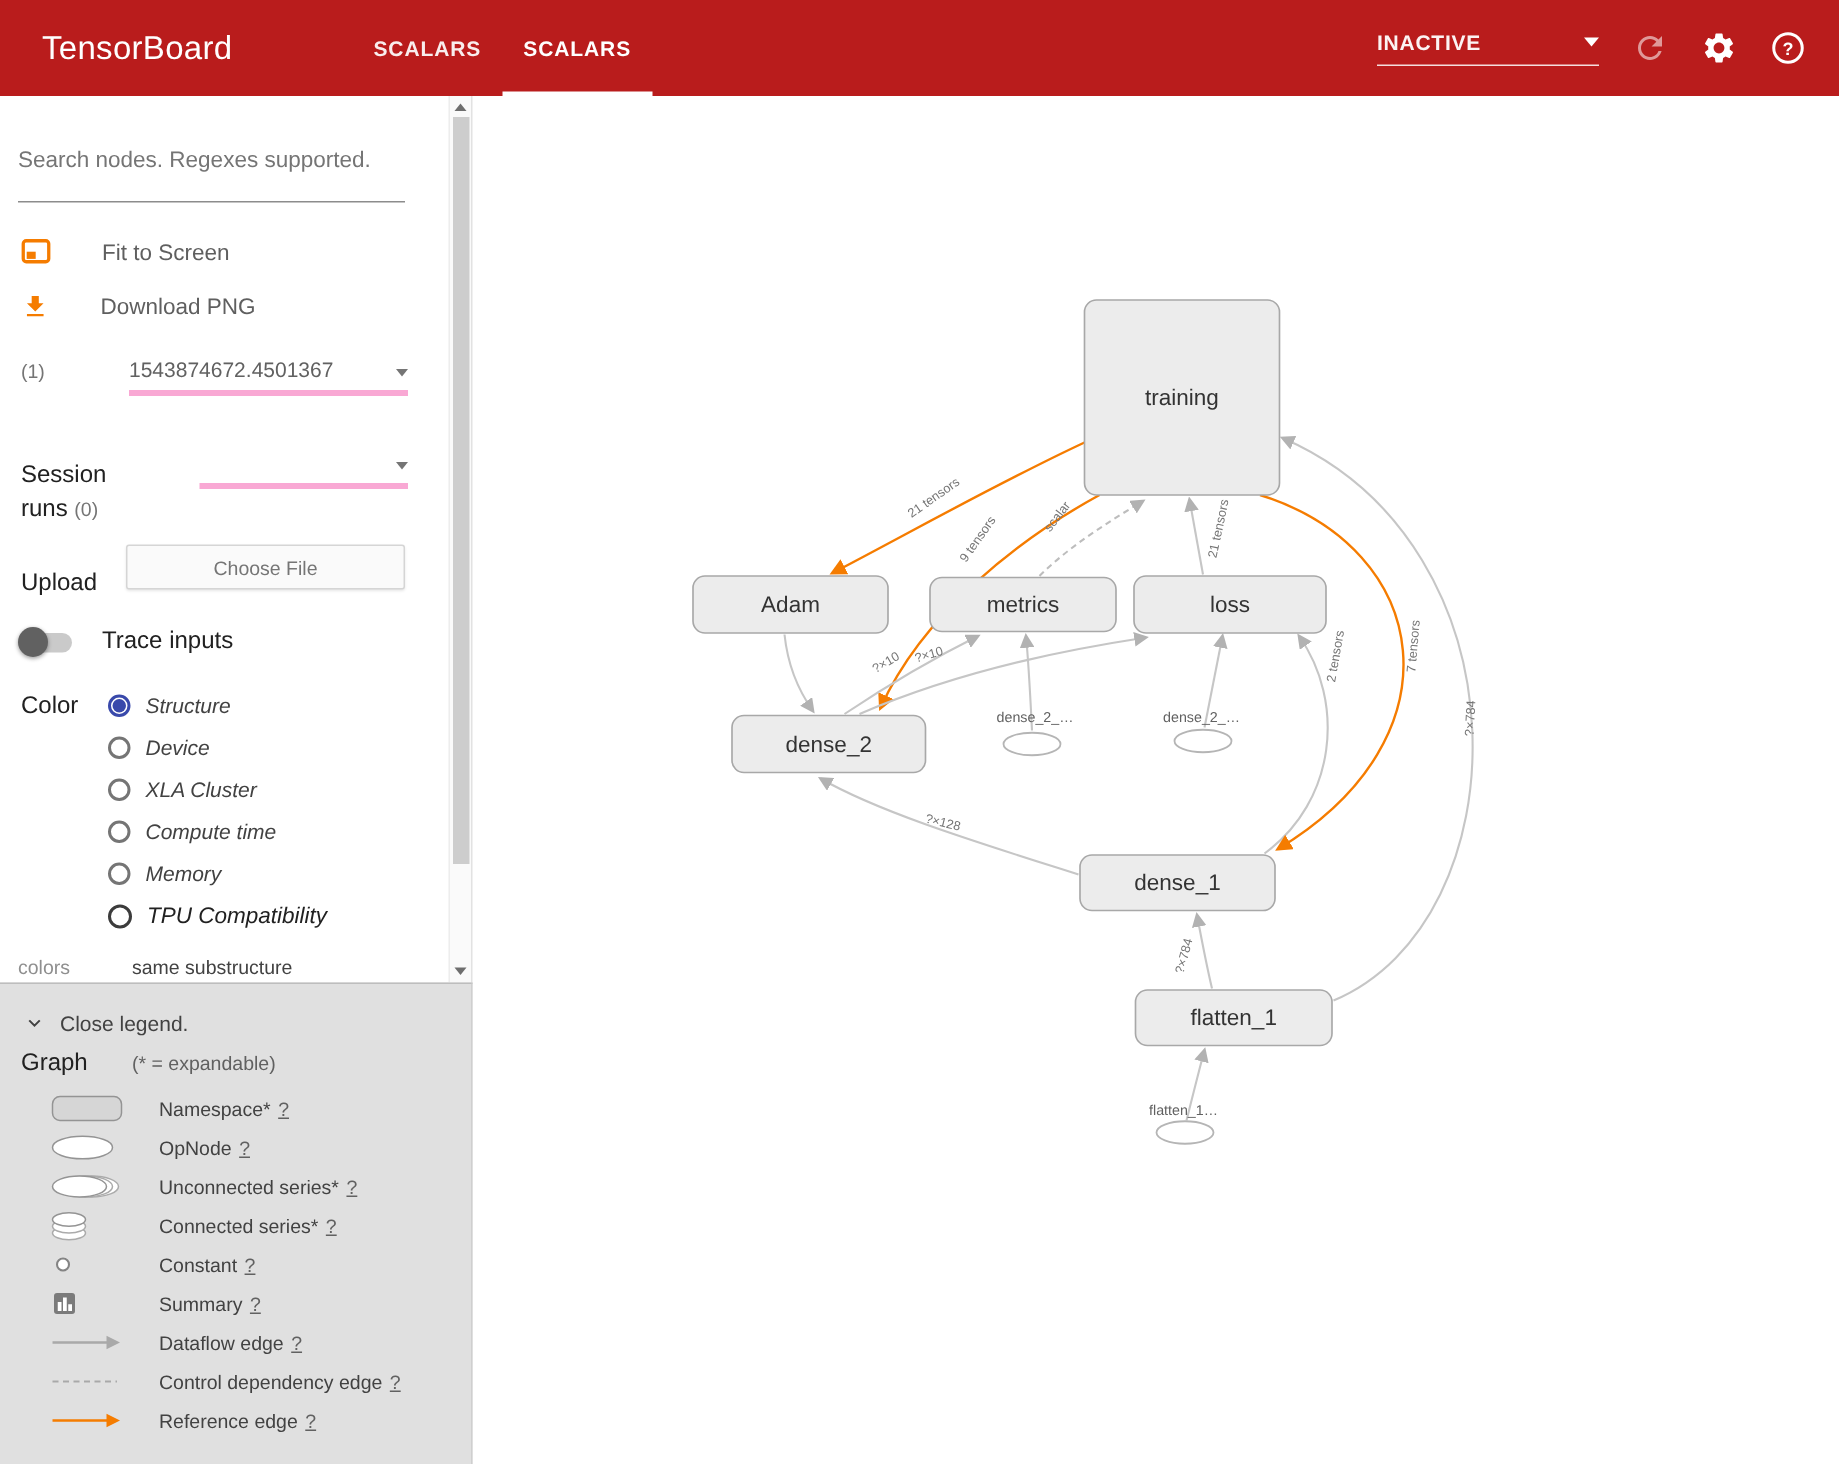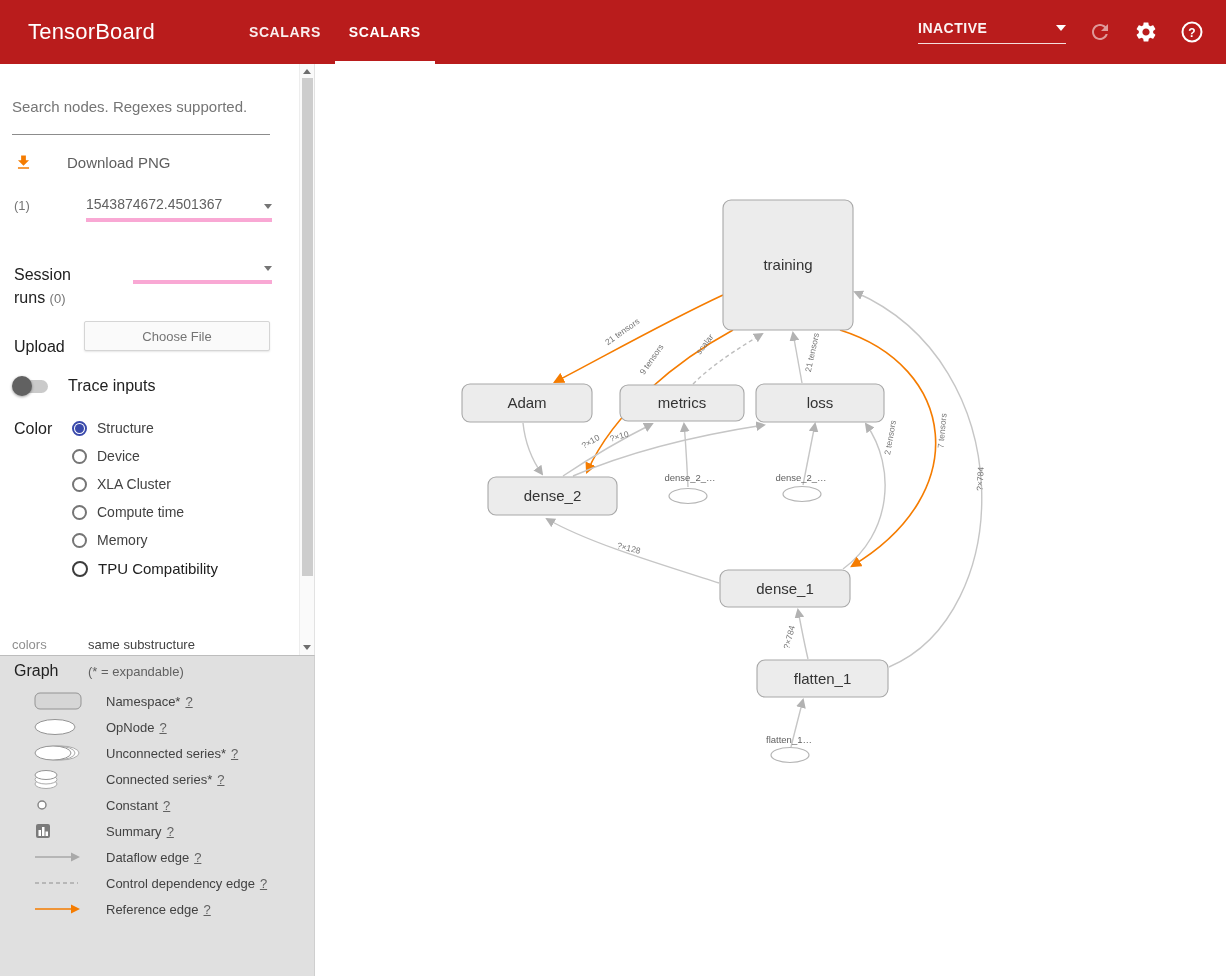--- a/index.html
+++ b/index.html
@@ -44,21 +44,21 @@
   .toggle { position:relative; width:38px; height:20px; cursor:pointer; flex:none; }
   .toggle .track { position:absolute; left:2px; top:4px; width:34px; height:13px; border-radius:7px; background:#9e9e9e; opacity:.55; }
   .toggle .thumb { position:absolute; left:0; top:0; width:20px; height:20px; border-radius:50%; background:#616161; box-shadow:0 1px 3px rgba(0,0,0,.4); }
   .color-block { display:flex; margin:24px 0 0 14px; }
   .color-label { font-size:16px; color:#212121; width:58px; flex:none; }
   .radio-row { display:flex; align-items:center; margin-bottom:12px; gap:10px; cursor:pointer; }
   .radio { width:15px; height:15px; border:2px solid #757575; border-radius:50%; display:flex; align-items:center; justify-content:center; flex:none; }
   .radio.sel { border-color:#3949ab; }
   .radio.sel i { width:9px; height:9px; border-radius:50%; background:#3949ab; display:block; }
   .radio.strong { border-color:#3c3c3c; width:16px; height:16px; }
-  .radio-label { font-size:14px; color:#424242; }
+  .radio-label { font-size:14px; color:#424242;font-style:italic; }
   .radio-label.strong { font-size:15px; color:#212121; }
   .side-footer { position:absolute; bottom:3px; left:12px; font-size:13px; white-space:nowrap; }
   .side-footer .f1 { display:inline-block; width:76px; color:#8f8f8f; }
   .side-footer .f2 { color:#424242; }
 
   
   .sb { position:absolute; right:0; top:0; width:15px; height:100%; background:#fafafa; border-left:1px solid #ededed; cursor:pointer; }
   .sb-up { position:absolute; top:5px; left:3px; width:0; height:0; border-left:4px solid transparent; border-right:4px solid transparent; border-bottom:5px solid #6e6e6e; }
   .sb-down { position:absolute; bottom:5px; left:3px; width:0; height:0; border-left:4px solid transparent; border-right:4px solid transparent; border-top:5px solid #6e6e6e; }
   .sb-thumb { position:absolute; top:14px; left:2px; width:11px; height:498px; background:#cdcdcd; }
@@ -112,20 +112,27 @@
       <svg class="hicon" viewBox="0 0 24 24">
         <circle cx="12" cy="12" r="9.5" fill="none" stroke="#ffffff" stroke-width="2"></circle>
         <text x="12" y="16.5" text-anchor="middle" font-size="12" font-weight="bold" fill="#ffffff" font-family="Liberation Sans, sans-serif">?</text>
       </svg>
     </div>
   </header>
 
   <aside class="sidebar">
     <div class="search">Search nodes. Regexes supported.</div>
 
+    <div class="tool-row first">
+      <svg width="20" height="18" viewBox="0 0 20 18">
+        <rect x="1.5" y="1.5" width="17" height="14" rx="2" fill="none" stroke="#f57c00" stroke-width="2.2"></rect>
+        <rect x="3.8" y="8.8" width="6" height="4.8" fill="#f57c00"></rect>
+      </svg>
+      <span>Fit to Screen</span>
+    </div>
 
     <div class="tool-row second">
       <svg width="19" height="19" viewBox="0 0 24 24">
         <path fill="#f57c00" d="M19 9h-4V3H9v6H5l7 7 7-7zM5 18v2h14v-2H5z"></path>
       </svg>
       <span>Download PNG</span>
     </div>
 
     <div class="run-block">
       <div class="blk-sub">(1)</div>
@@ -197,20 +204,26 @@
     </div>
 
     <div class="sb">
       <span class="sb-up"></span>
       <span class="sb-thumb"></span>
       <span class="sb-down"></span>
     </div>
   </aside>
 
   <section class="legend">
+    <div class="legend-close">
+      <svg width="14" height="14" viewBox="0 0 24 24">
+        <path d="M6 9 l6 6 6 -6" fill="none" stroke="#424242" stroke-width="2.4"></path>
+      </svg>
+      <span>Close legend.</span>
+    </div>
     <div class="legend-head">
       <span class="legend-title">Graph</span>
       <span class="legend-note">(* = expandable)</span>
     </div>
     <div id="legend-items">
         <div class="legend-row">
           <span class="legend-icon">
             <svg width="56" height="20">
               <rect x="3" y="2" width="46" height="16" rx="5" fill="#d6d6d6" stroke="#949494"></rect>
             </svg>

